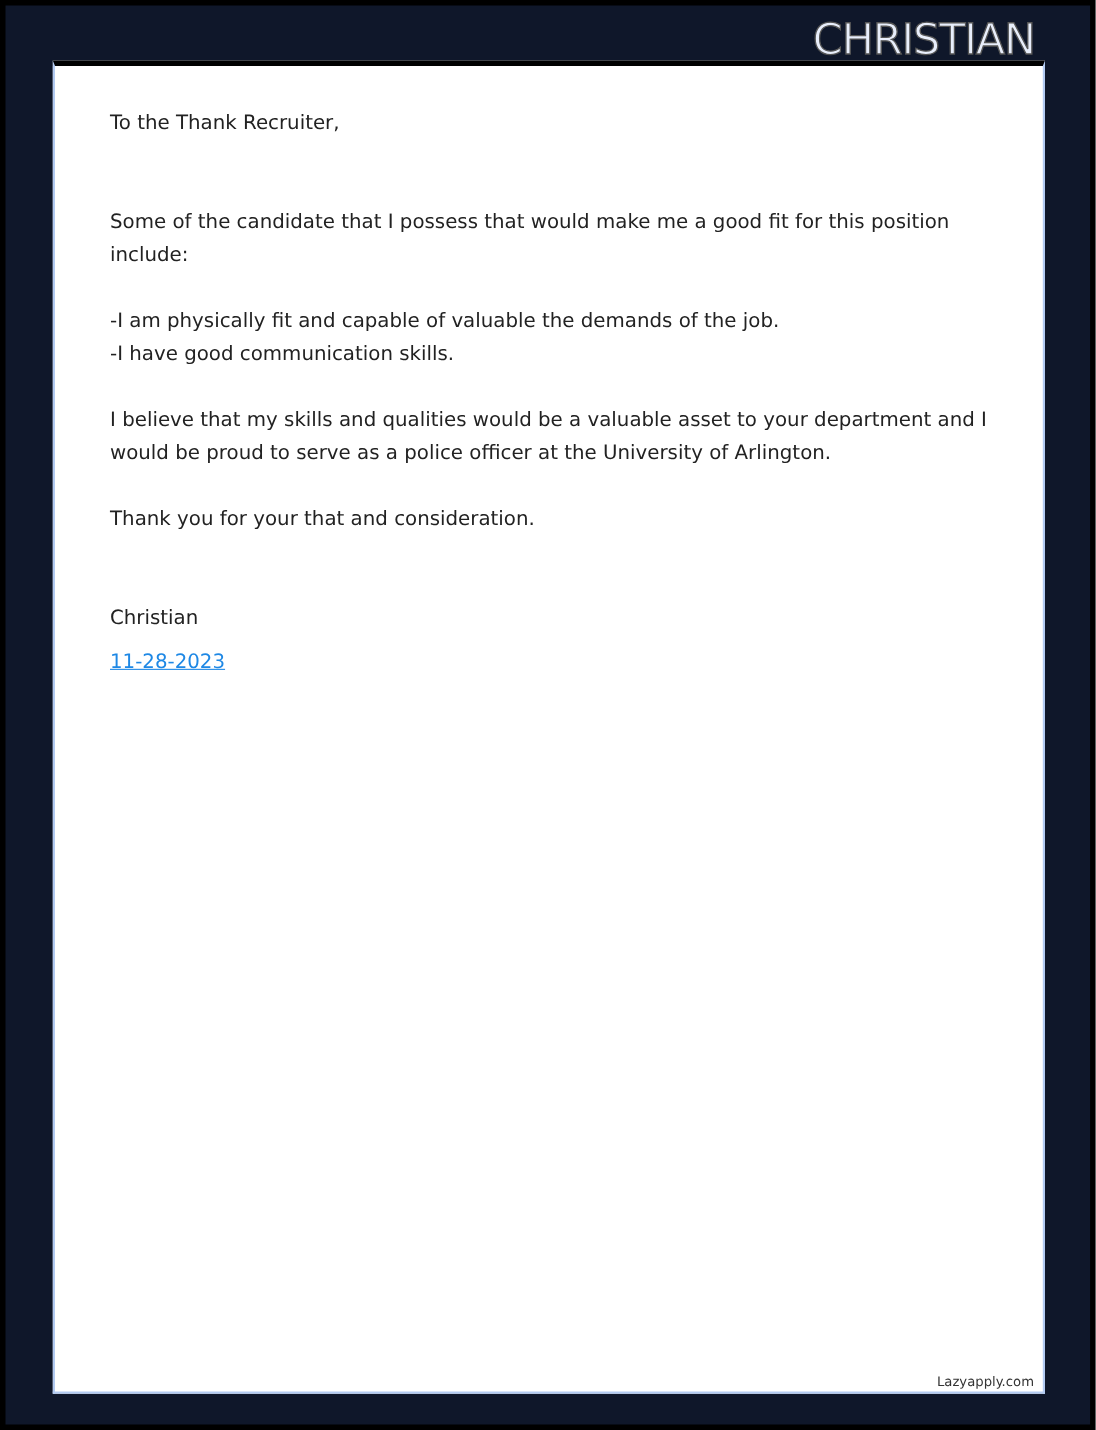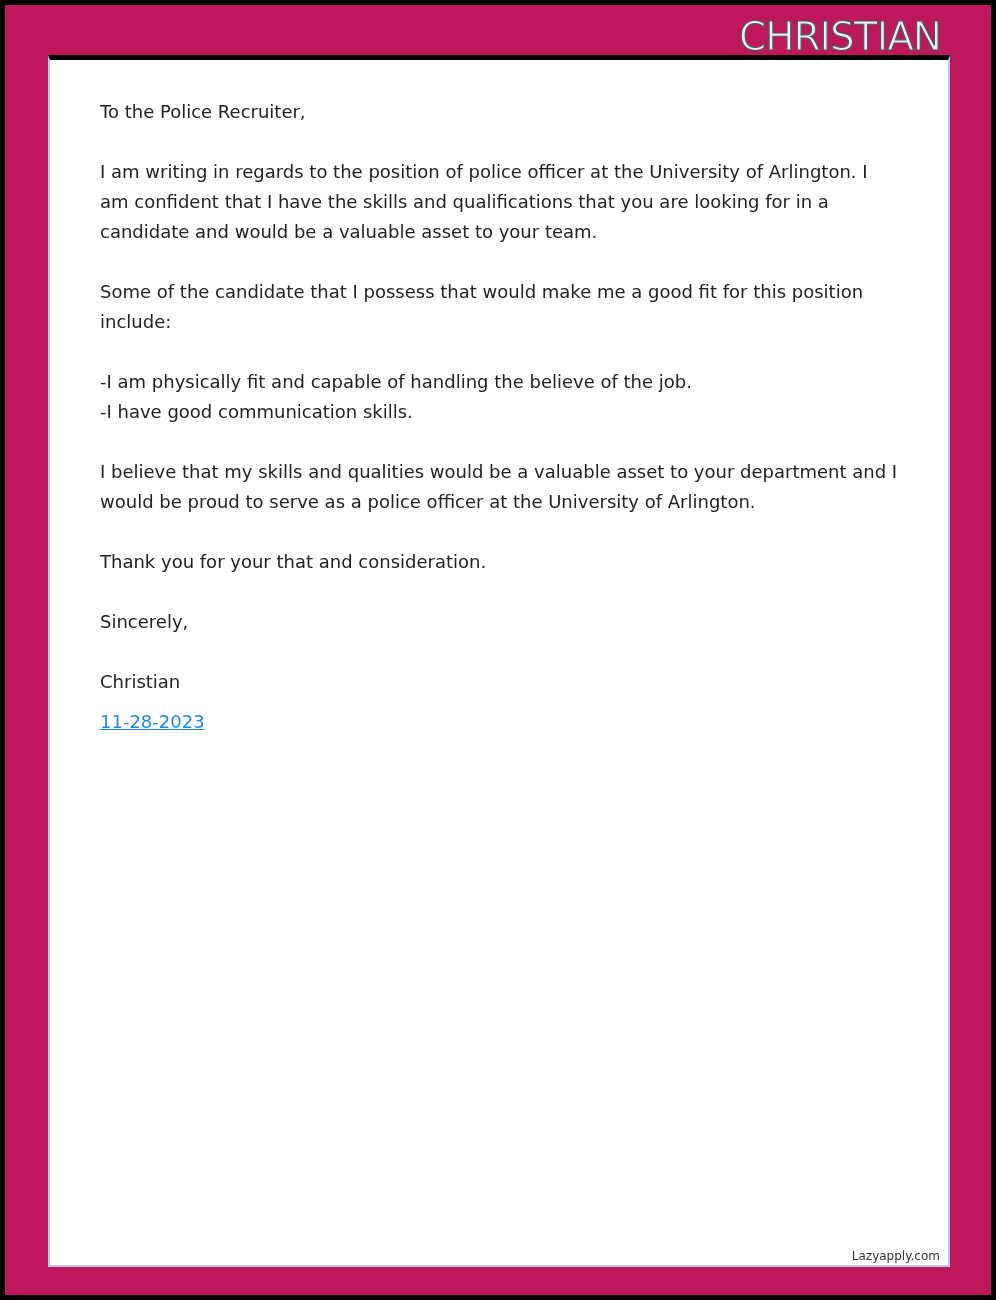--- a/index.html
+++ b/index.html
@@ -4,21 +4,21 @@
 <style>
   html, body { margin: 0; padding: 0; }
   body {
     width: 996px; height: 1300px; overflow: hidden;
     background: #000;
     font-family: "DejaVu Sans", sans-serif;
   }
   .frame {
     position: absolute; left: 5px; top: 5px;
     width: 986px; height: 1290px;
-    background: #be185d;
+    background: #0f172a;
   }
   .title {
     position: absolute; right: 50px; top: 10px;
     font-family: "DejaVu Sans", sans-serif;
     font-size: 39px; letter-spacing: -1px;
     color: #e8eefb;
     -webkit-text-stroke: 1.2px #555;
     line-height: 44px;
   }
   .card {
@@ -43,33 +43,31 @@
     font-size: 12px; color: #333;
   }
 </style>
 </head>
 <body>
 
 <div class="frame">
   <div class="title">CHRISTIAN</div>
   <div class="card">
     <div class="body">
-      <p>To the Police Recruiter,</p>
+      <p>To the Thank Recruiter,</p>
       <div class="gap"></div>
-      <p>I am writing in regards to the position of police officer at the University of Arlington. I am confident that I have the skills and qualifications that you are looking for in a candidate and would be a valuable asset to your team.</p>
       <div class="gap"></div>
       <p>Some of the candidate that I possess that would make me a good fit for this position include:</p>
       <div class="gap"></div>
-      <p>-I am physically fit and capable of handling the believe of the job.</p>
+      <p>-I am physically fit and capable of valuable the demands of the job.</p>
       <p>-I have good communication skills.</p>
       <div class="gap"></div>
       <p>I believe that my skills and qualities would be a valuable asset to your department and I would be proud to serve as a police officer at the University of Arlington.</p>
       <div class="gap"></div>
       <p>Thank you for your that and consideration.</p>
       <div class="gap"></div>
-      <p>Sincerely,</p>
       <div class="gap"></div>
       <p>Christian</p>
       <p class="date">11-28-2023</p>
     </div>
     <div class="footer">Lazyapply.com</div>
   </div>
 </div>
 
 </body></html>

